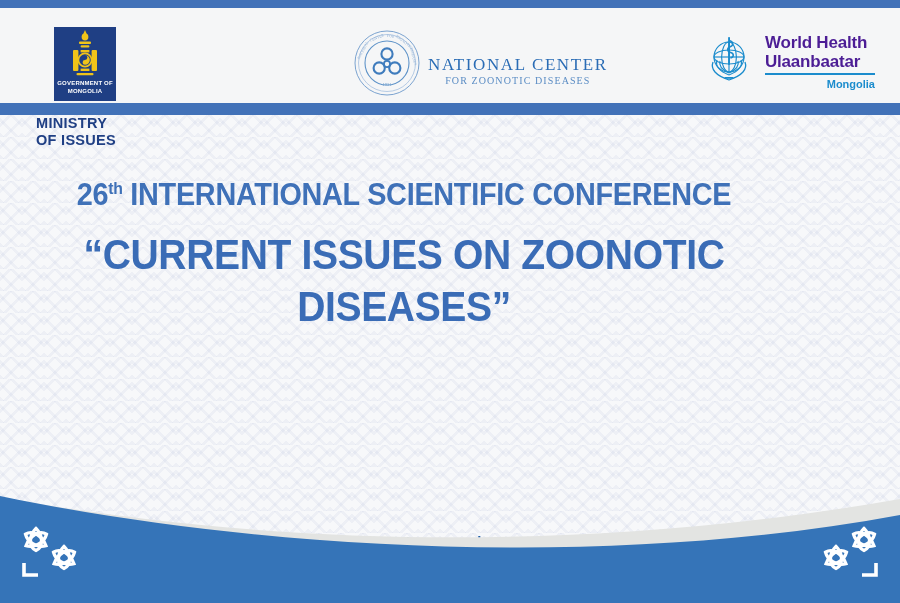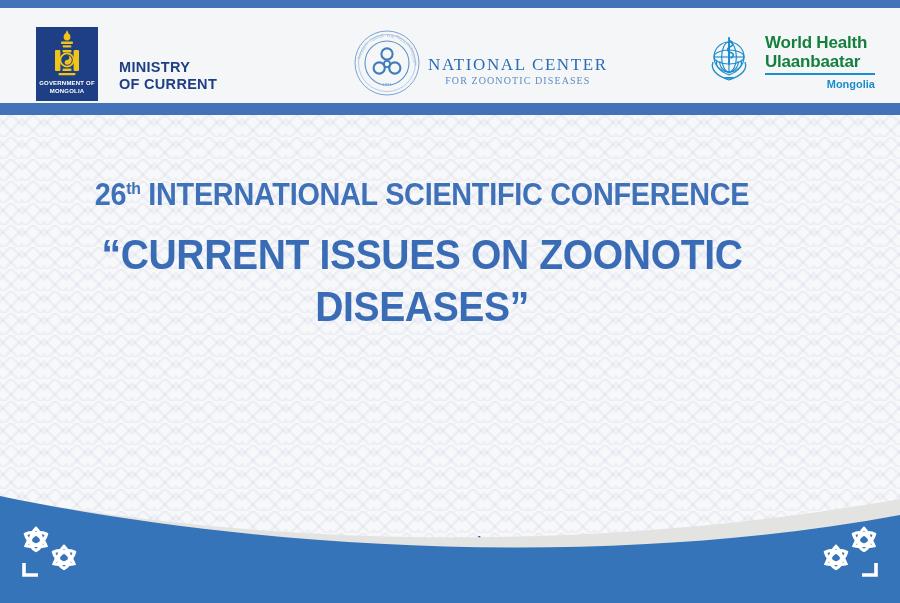--- a/index.html
+++ b/index.html
@@ -35,21 +35,21 @@
     background-color:#f7f8fa;
     background-image:
       repeating-linear-gradient(45deg,  rgba(80,100,170,.055) 0 3px, rgba(255,255,255,0) 3px 11px),
       repeating-linear-gradient(-45deg, rgba(80,100,170,.055) 0 3px, rgba(255,255,255,0) 3px 11px);
     background-size:22px 22px,22px 22px;
     z-index:1;
   }
 
   
   .logo-moh{
-    position:absolute;left:36px;top:19px;display:flex;align-items:flex-end;gap:21px;
+    position:absolute;left:36px;top:19px;display:flex;align-items:flex-end;gap:14px;flex-direction:column;
   }
   .moh-crest{
     width:62px;height:74px;background:#1f3f84;position:relative;
     display:flex;flex-direction:column;align-items:center;justify-content:flex-end;
   }
   .moh-caption{
     font-size:6px;font-weight:bold;color:#ffffff;text-align:center;
     line-height:8px;letter-spacing:.2px;padding-bottom:6px;
   }
   .moh-text{
@@ -68,31 +68,31 @@
   .nczd-l2{
     font-family:"Liberation Serif",serif;font-size:10px;color:#5a8cc4;
     letter-spacing:1.1px;line-height:13px;text-align:center;
   }
 
   .logo-who{
     position:absolute;left:700px;top:22px;display:flex;align-items:flex-start;gap:7px;
   }
   .who-text{padding-top:3px;}
   .who-l1{
-    font-size:17px;font-weight:bold;color:#15803d;line-height:19px;letter-spacing:-.2px;
+    font-size:17px;font-weight:bold;color:#4c1d95;line-height:19px;letter-spacing:-.2px;
   }
   .who-rule{width:110px;height:1.5px;background:#1b8ccd;margin-top:2px;}
   .who-l2{
     font-size:11px;font-weight:bold;color:#1b8ccd;line-height:15px;
     text-align:right;width:110px;margin-top:2px;
   }
 
   
   .main{
-    position:absolute;left:18px;top:115px;width:808px;z-index:3;text-align:center;
+    position:absolute;left:0;top:115px;width:808px;z-index:3;text-align:center;
   }
   .title-line1{
     margin-top:62px;
     font-size:31px;font-weight:bold;color:#3f71b8;
     letter-spacing:-.3px;line-height:36px;
     transform:scaleX(.93);transform-origin:center;
   }
   .title-line1 sup{font-size:17px;vertical-align:super;line-height:0;}
   .title-main{
     margin-top:16px;
@@ -147,21 +147,21 @@
             <rect x="22.5" y="44" width="17" height="2.2" rx="1"></rect>
           </g>
         </svg>
         <div class="moh-caption">
           <span>GOVERNMENT OF</span><br>
           <span>MONGOLIA</span>
         </div>
       </div>
       <div class="moh-text">
         <div>MINISTRY</div>
-        <div>OF CURRENT</div>
+        <div>OF ISSUES</div>
       </div>
     </div>
 
     <div class="logo-nczd">
       <svg width="70" height="70" viewBox="0 0 70 70">
         <circle cx="35" cy="35" r="32" fill="none" stroke="#7ba3d0" stroke-width="1"></circle>
         <circle cx="35" cy="35" r="28.5" fill="none" stroke="#9bb9dc" stroke-width=".7"></circle>
         <circle cx="35" cy="35" r="22" fill="none" stroke="#5d92c8" stroke-width="1.1"></circle>
         <g fill="#3f7cbd">
           <circle cx="35" cy="26" r="5.6" fill="none" stroke="#3f7cbd" stroke-width="2.1"></circle>

